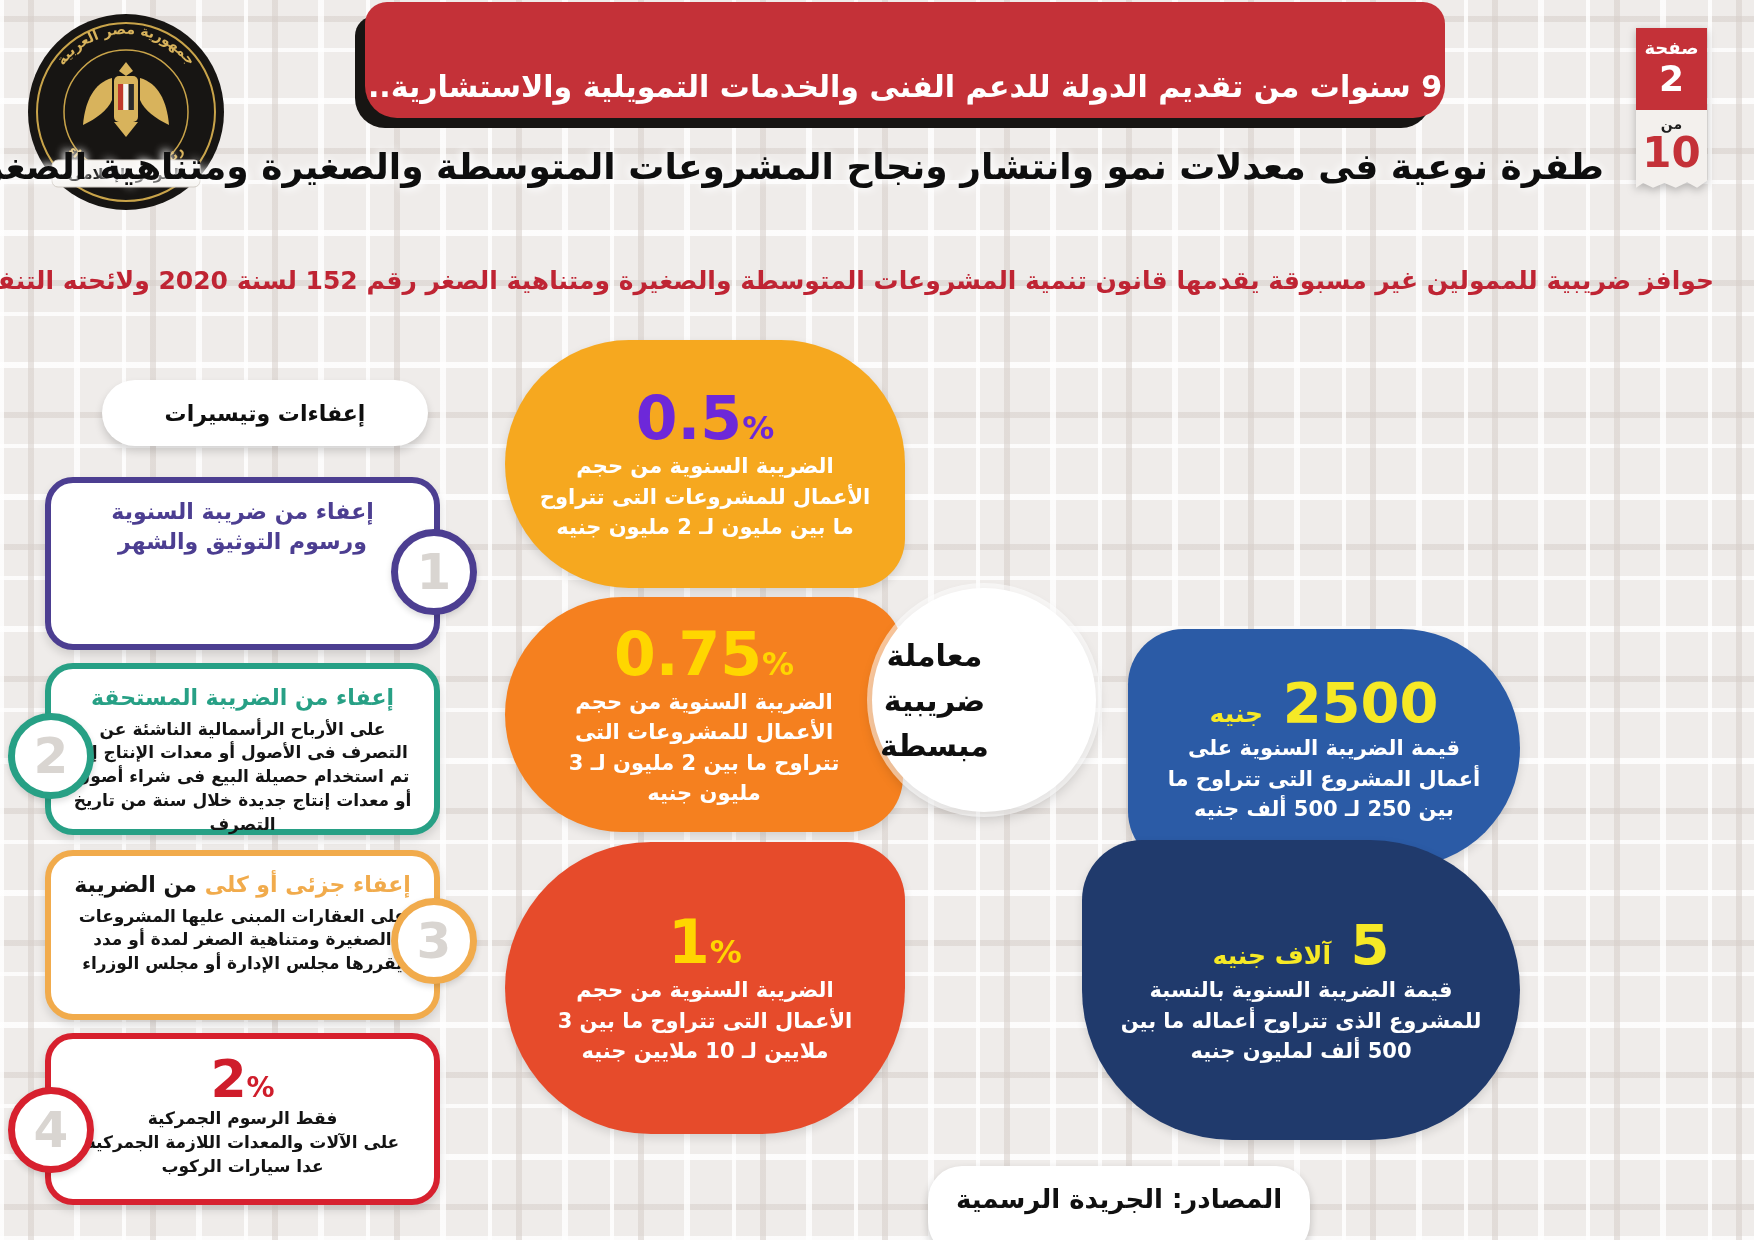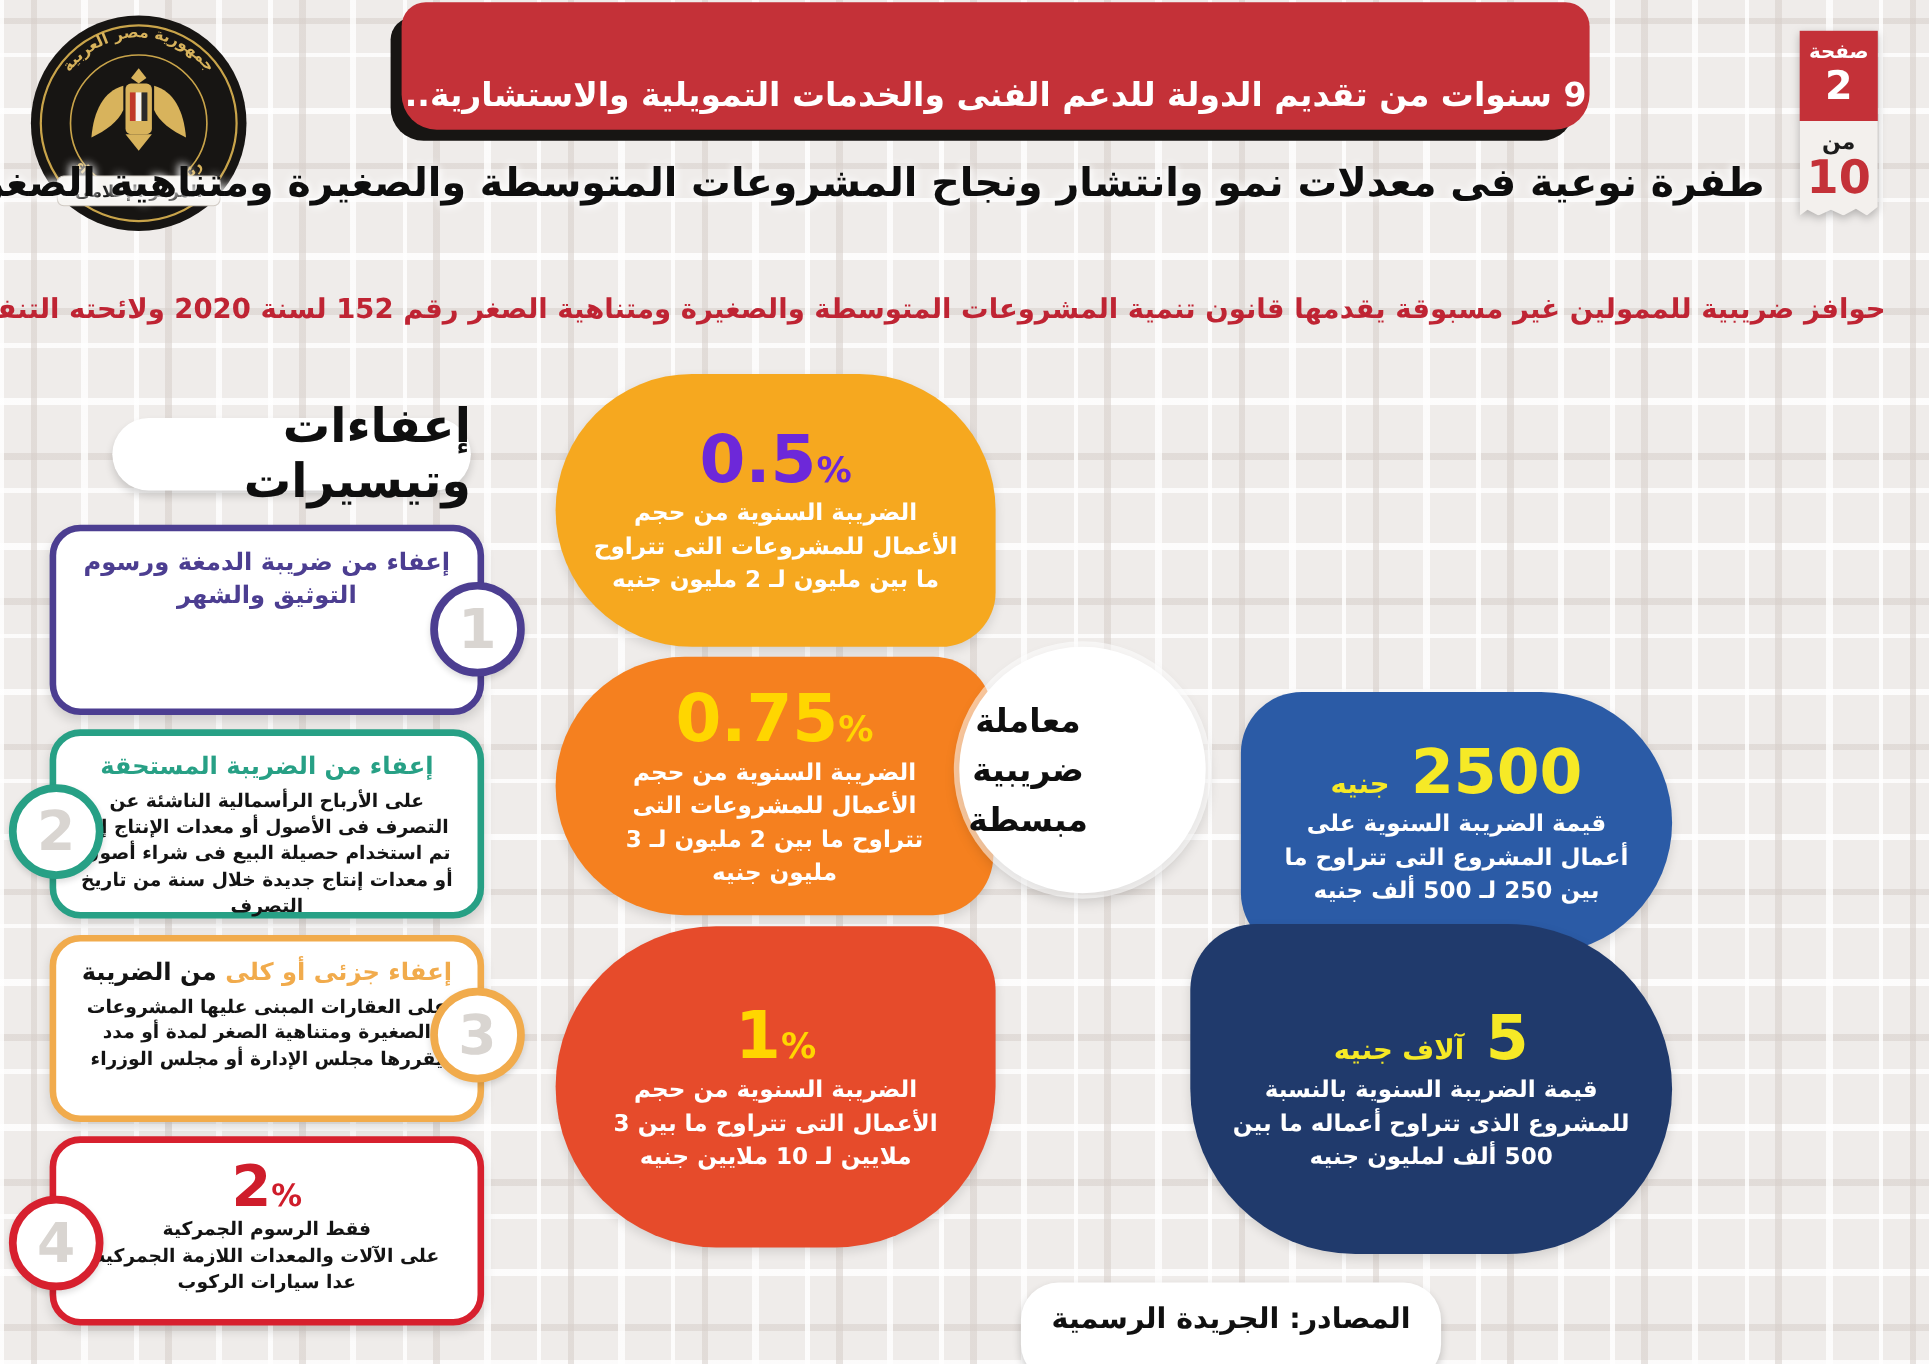--- a/index.html
+++ b/index.html
@@ -22,21 +22,21 @@
   }
 
   
   .page-tab{ position:absolute; top:28px; right:47px; width:71px; text-align:center;
     filter:drop-shadow(0 3px 4px rgba(0,0,0,.25)); }
   .page-tab .red{ background:#c43138; color:#fff; font-weight:900; padding:9px 0 12px; }
   .page-tab .red .lbl{ display:block; font-size:18px; }
   .page-tab .red .num{ display:block; font-size:36px; line-height:1.05; margin-top:2px; }
   .page-tab .paper{ background:#f3f0ed; padding:6px 0 14px;
     clip-path:polygon(0 0,100% 0,100% 91%,86% 100%,72% 93%,56% 100%,40% 94%,24% 100%,10% 94%,0 100%); }
-  .page-tab .paper .lbl{ display:block; font-size:20px; font-weight:900; color:#1c1c1c; }
+  .page-tab .paper .lbl{ display:block; font-size:14px; font-weight:900; color:#1c1c1c; }
   .page-tab .paper .num{ display:block; font-size:42px; font-weight:900; color:#c43138; line-height:1; }
 
   
   .logo{ position:absolute; top:12px; left:26px; width:200px; height:200px; }
 
   
   .main-title{
     position:absolute; top:146px; left:150px; right:150px; text-align:center;
     font-size:36px; font-weight:900; color:#0e0e0e; white-space:nowrap;
     text-shadow:2px 2px 8px rgba(255,255,255,.95), -2px -2px 8px rgba(255,255,255,.95);
@@ -44,21 +44,21 @@
   .subtitle{
     position:absolute; top:266px; left:40px; right:40px; text-align:center;
     font-size:25px; font-weight:bold; color:#bf2433; white-space:nowrap;
   }
 
   
   .pill-header{
     position:absolute; top:380px; left:102px; width:326px; height:66px;
     background:#fff; border-radius:40px; box-shadow:0 5px 8px rgba(0,0,0,.16);
     display:flex; align-items:center; justify-content:center;
-    font-size:43px; font-weight:900; color:#0f0f0f;
+    font-size:22px; font-weight:900; color:#0f0f0f;
   }
   .exbox{
     position:absolute; left:45px; width:395px; background:#fff;
     border:6px solid var(--ac); border-radius:28px;
     padding:14px 22px 10px; text-align:center;
     box-shadow:0 5px 10px rgba(0,0,0,.13);
   }
   .exbox .t{ color:var(--ac); font-weight:900; font-size:22px; line-height:1.35; }
   .exbox .t.dark{ color:#141414; }
   .exbox .t .hl{ color:var(--ac); }
@@ -167,21 +167,21 @@
       <text x="100" y="167" text-anchor="middle" font-size="15" font-weight="bold" fill="#101010">المركز الإعلامى</text>
     </svg>
   </div>
 
   <div class="main-title">طفرة نوعية فى معدلات نمو وانتشار ونجاح المشروعات المتوسطة والصغيرة ومتناهية الصغر</div>
   <div class="subtitle">حوافز ضريبية للممولين غير مسبوقة يقدمها قانون تنمية المشروعات المتوسطة والصغيرة ومتناهية الصغر رقم 152 لسنة 2020 ولائحته التنفيذية</div>
 
   <div class="pill-header">إعفاءات وتيسيرات</div>
 
   <div class="exbox ex1">
-    <div class="t">إعفاء من ضريبة الدمغة ورسوم التوثيق والشهر</div>
+    <div class="t">إعفاء من ضريبة السنوية ورسوم التوثيق والشهر</div>
     <div class="numcir">1</div>
   </div>
 
   <div class="exbox ex2">
     <div class="t">إعفاء من الضريبة المستحقة</div>
     <div class="b">على الأرباح الرأسمالية الناشئة عن التصرف فى الأصول أو معدات الإنتاج إذا تم استخدام حصيلة البيع فى شراء أصول أو معدات إنتاج جديدة خلال سنة من تاريخ التصرف</div>
     <div class="numcir">2</div>
   </div>
 
   <div class="exbox ex3">

